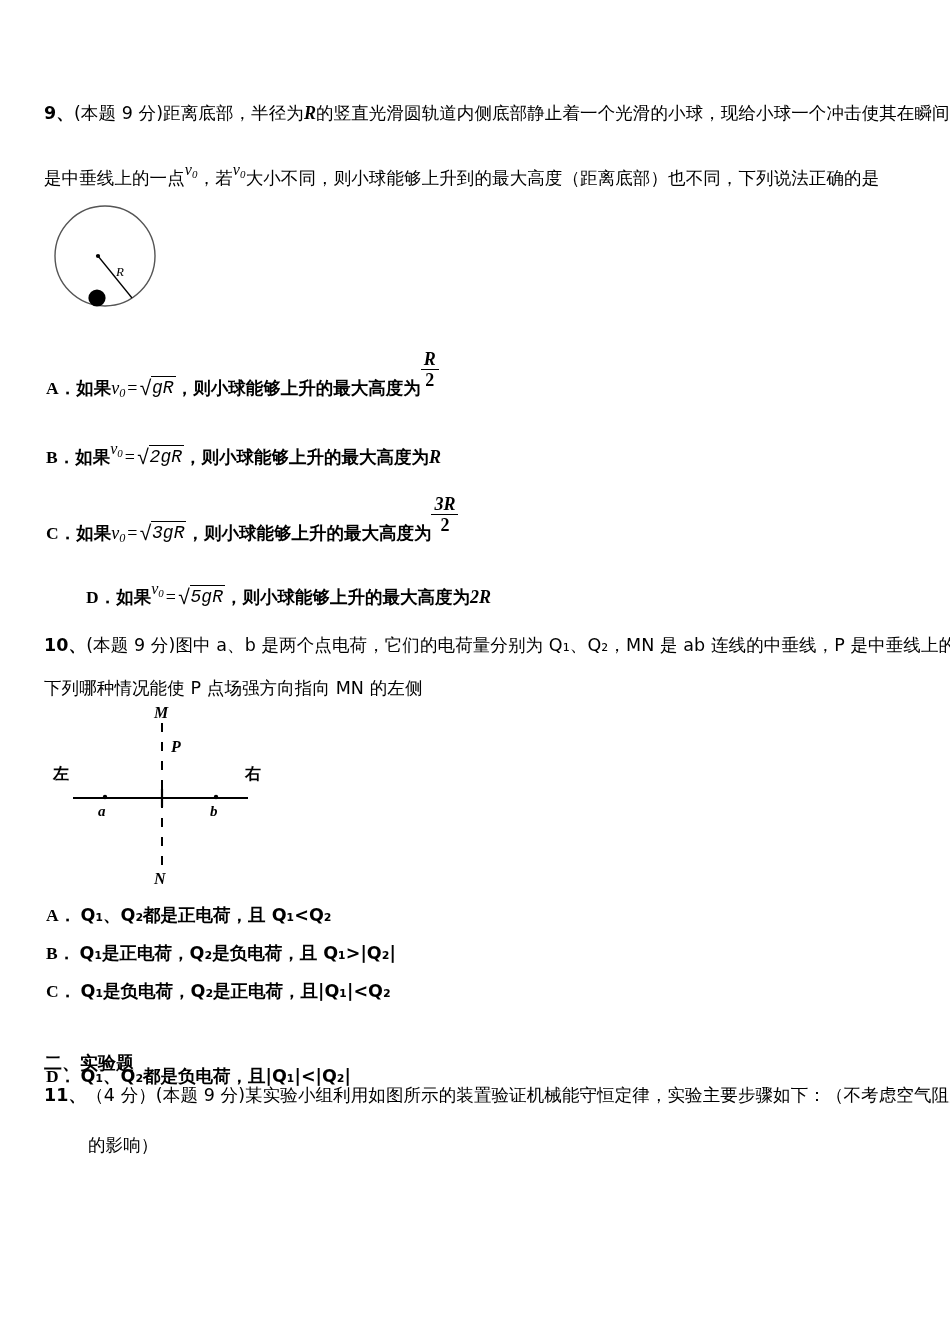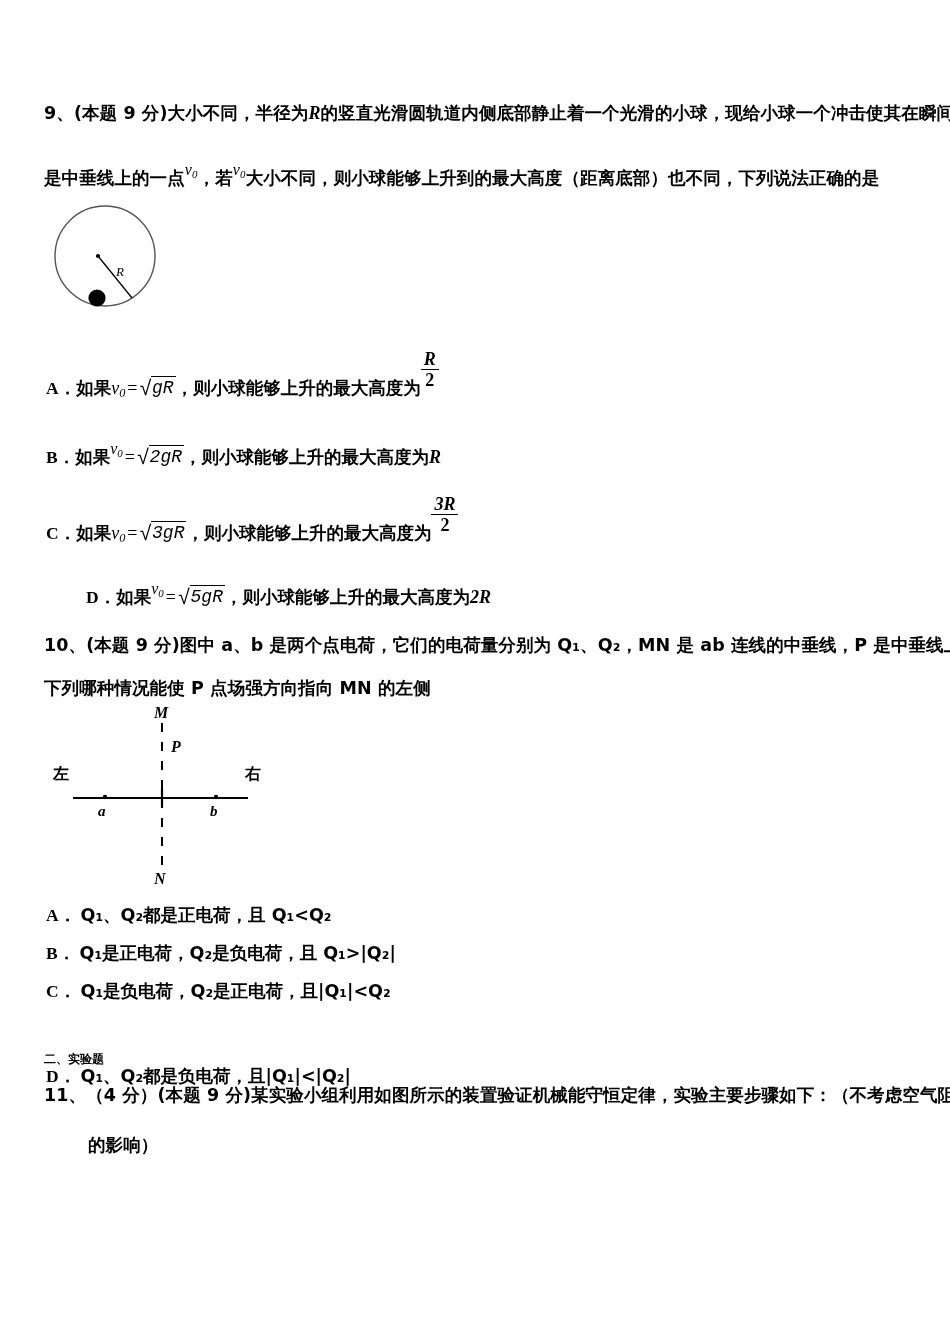--- a/index.html
+++ b/index.html
@@ -26,21 +26,21 @@
   }
 
   
   .qline {
     font-size: 17.5px;
     line-height: 1.2;
     letter-spacing: 0.1px;
     white-space: nowrap;
     font-weight: 700;
   }
-  .qline .cn { font-family: "DejaVu Sans", "Liberation Sans", sans-serif; font-weight: 700; }
+  .qline .cn { font-family: "DejaVu Sans", "Liberation Sans", sans-serif; font-weight: 400; }
   .qnum { font-family: "DejaVu Sans", "Liberation Sans", sans-serif; font-weight: 700; }
   .bold-paren { font-weight: 700; }
 
   .opt {
     font-size: 17.5px;
     white-space: nowrap;
     font-weight: 700;
   }
   .opt .cn { font-family: "DejaVu Sans", "Liberation Sans", sans-serif; font-weight: 700; text-align: center; }
   .optlabel {
@@ -120,33 +120,33 @@
     font-style: normal;
   }
 
   .eqsign { font-style: normal; padding: 0 2px; }
 
   
   .diagram { position: absolute; }
 
   
   .sec {
-    font-size: 12px;
+    font-size: 18px;
     font-family: "DejaVu Sans", "Liberation Sans", sans-serif;
     font-weight: 700;
     white-space: nowrap;
   }
 </style>
 </head>
 <body>
 
 <div class="page">
 
   <div class="block qline" style="left:44px; top:103px;">
-    <span class="qnum">9、</span><span class="cn bold-paren">(本题 9 分)</span><span class="cn">大小不同，半径为</span><span class="mathi-b">R</span><span class="cn">的竖直光滑圆轨道内侧底部静止着一个光滑的小球，现给小球一个冲击使其在瞬间</span>
+    <span class="qnum">9、</span><span class="cn bold-paren">(本题 9 分)</span><span class="cn">距离底部，半径为</span><span class="mathi-b">R</span><span class="cn">的竖直光滑圆轨道内侧底部静止着一个光滑的小球，现给小球一个冲击使其在瞬间</span>
   </div>
 
   <div class="block qline" style="left:44px; top:160px;">
     <span class="cn">是中垂线上的一点</span><span class="sup-v mathi"><span>v</span><span class="sub">0</span></span><span class="cn">，若</span><span class="sup-v mathi"><span>v</span><span class="sub">0</span></span><span class="cn">大小不同，则小球能够上升到的最大高度（距离底部）也不同，下列说法正确的是</span>
   </div>
 
   <div class="diagram" style="left:48px; top:205px; width:180px; height:110px;">
     <svg width="180" height="110" viewBox="0 0 180 110">
       <circle cx="57" cy="51" r="50" fill="#ffffff" stroke="#555555" stroke-width="1.4"></circle>
       <circle cx="50" cy="51" r="2.1" fill="#000000"></circle>

